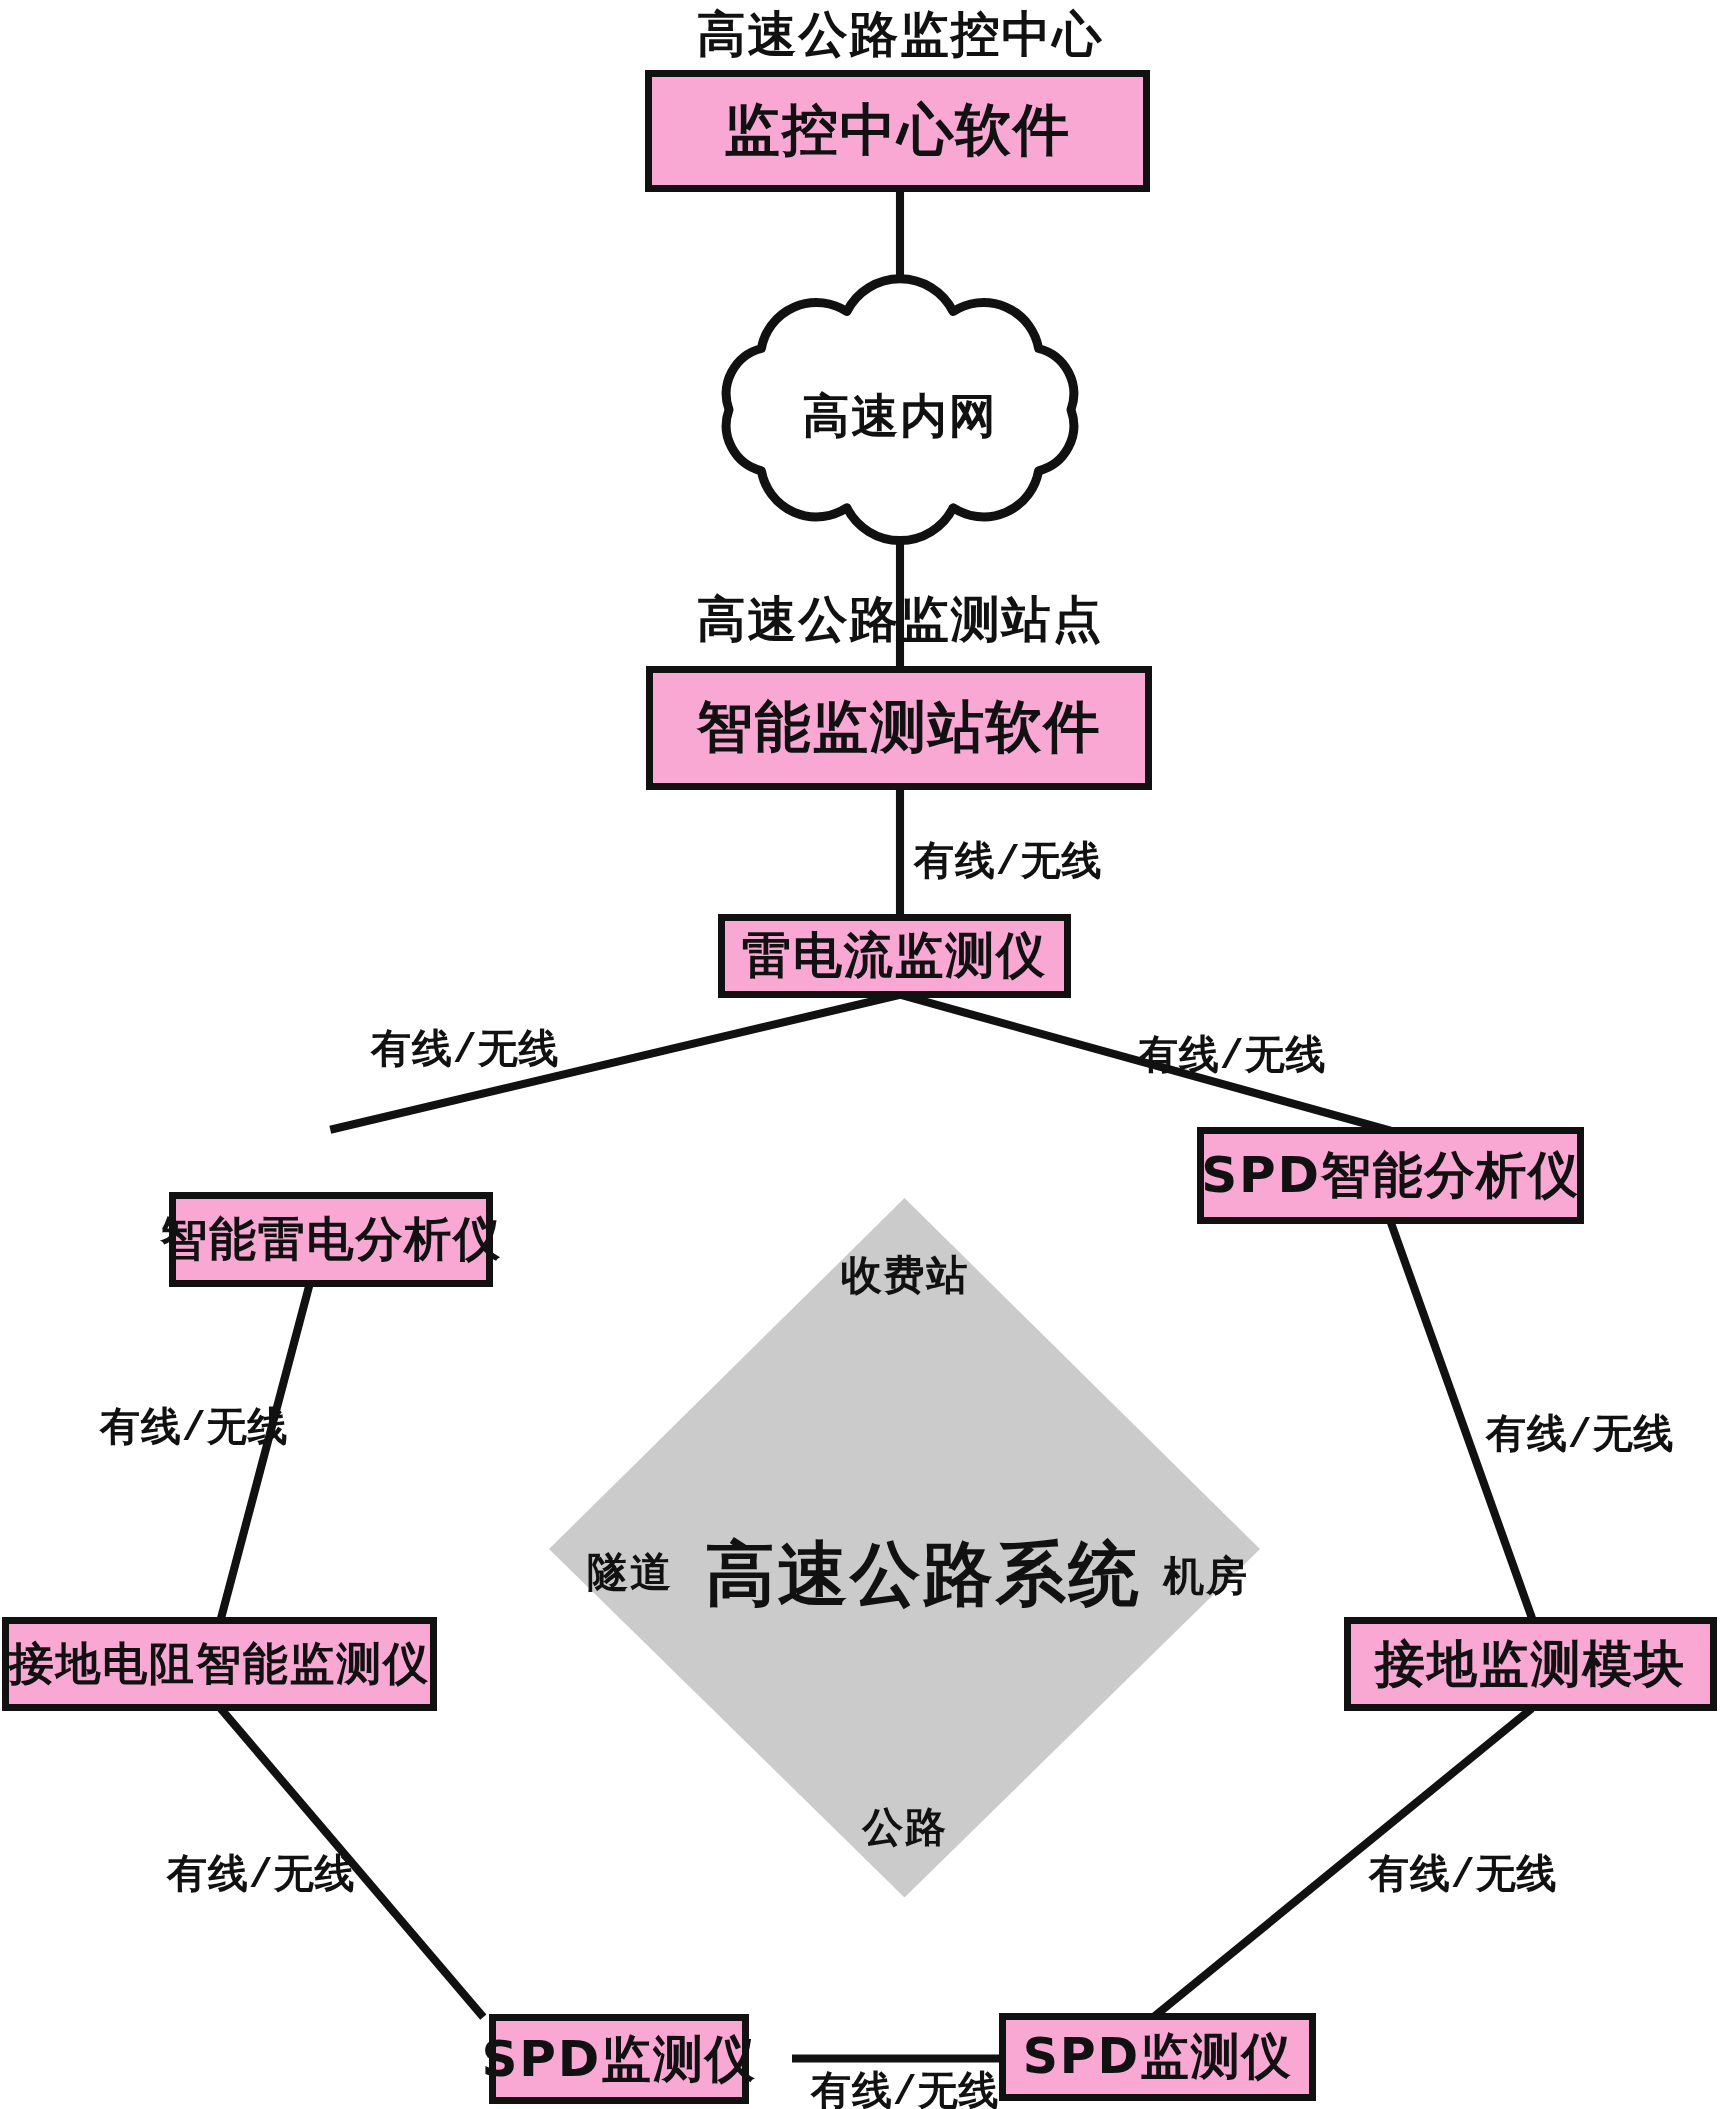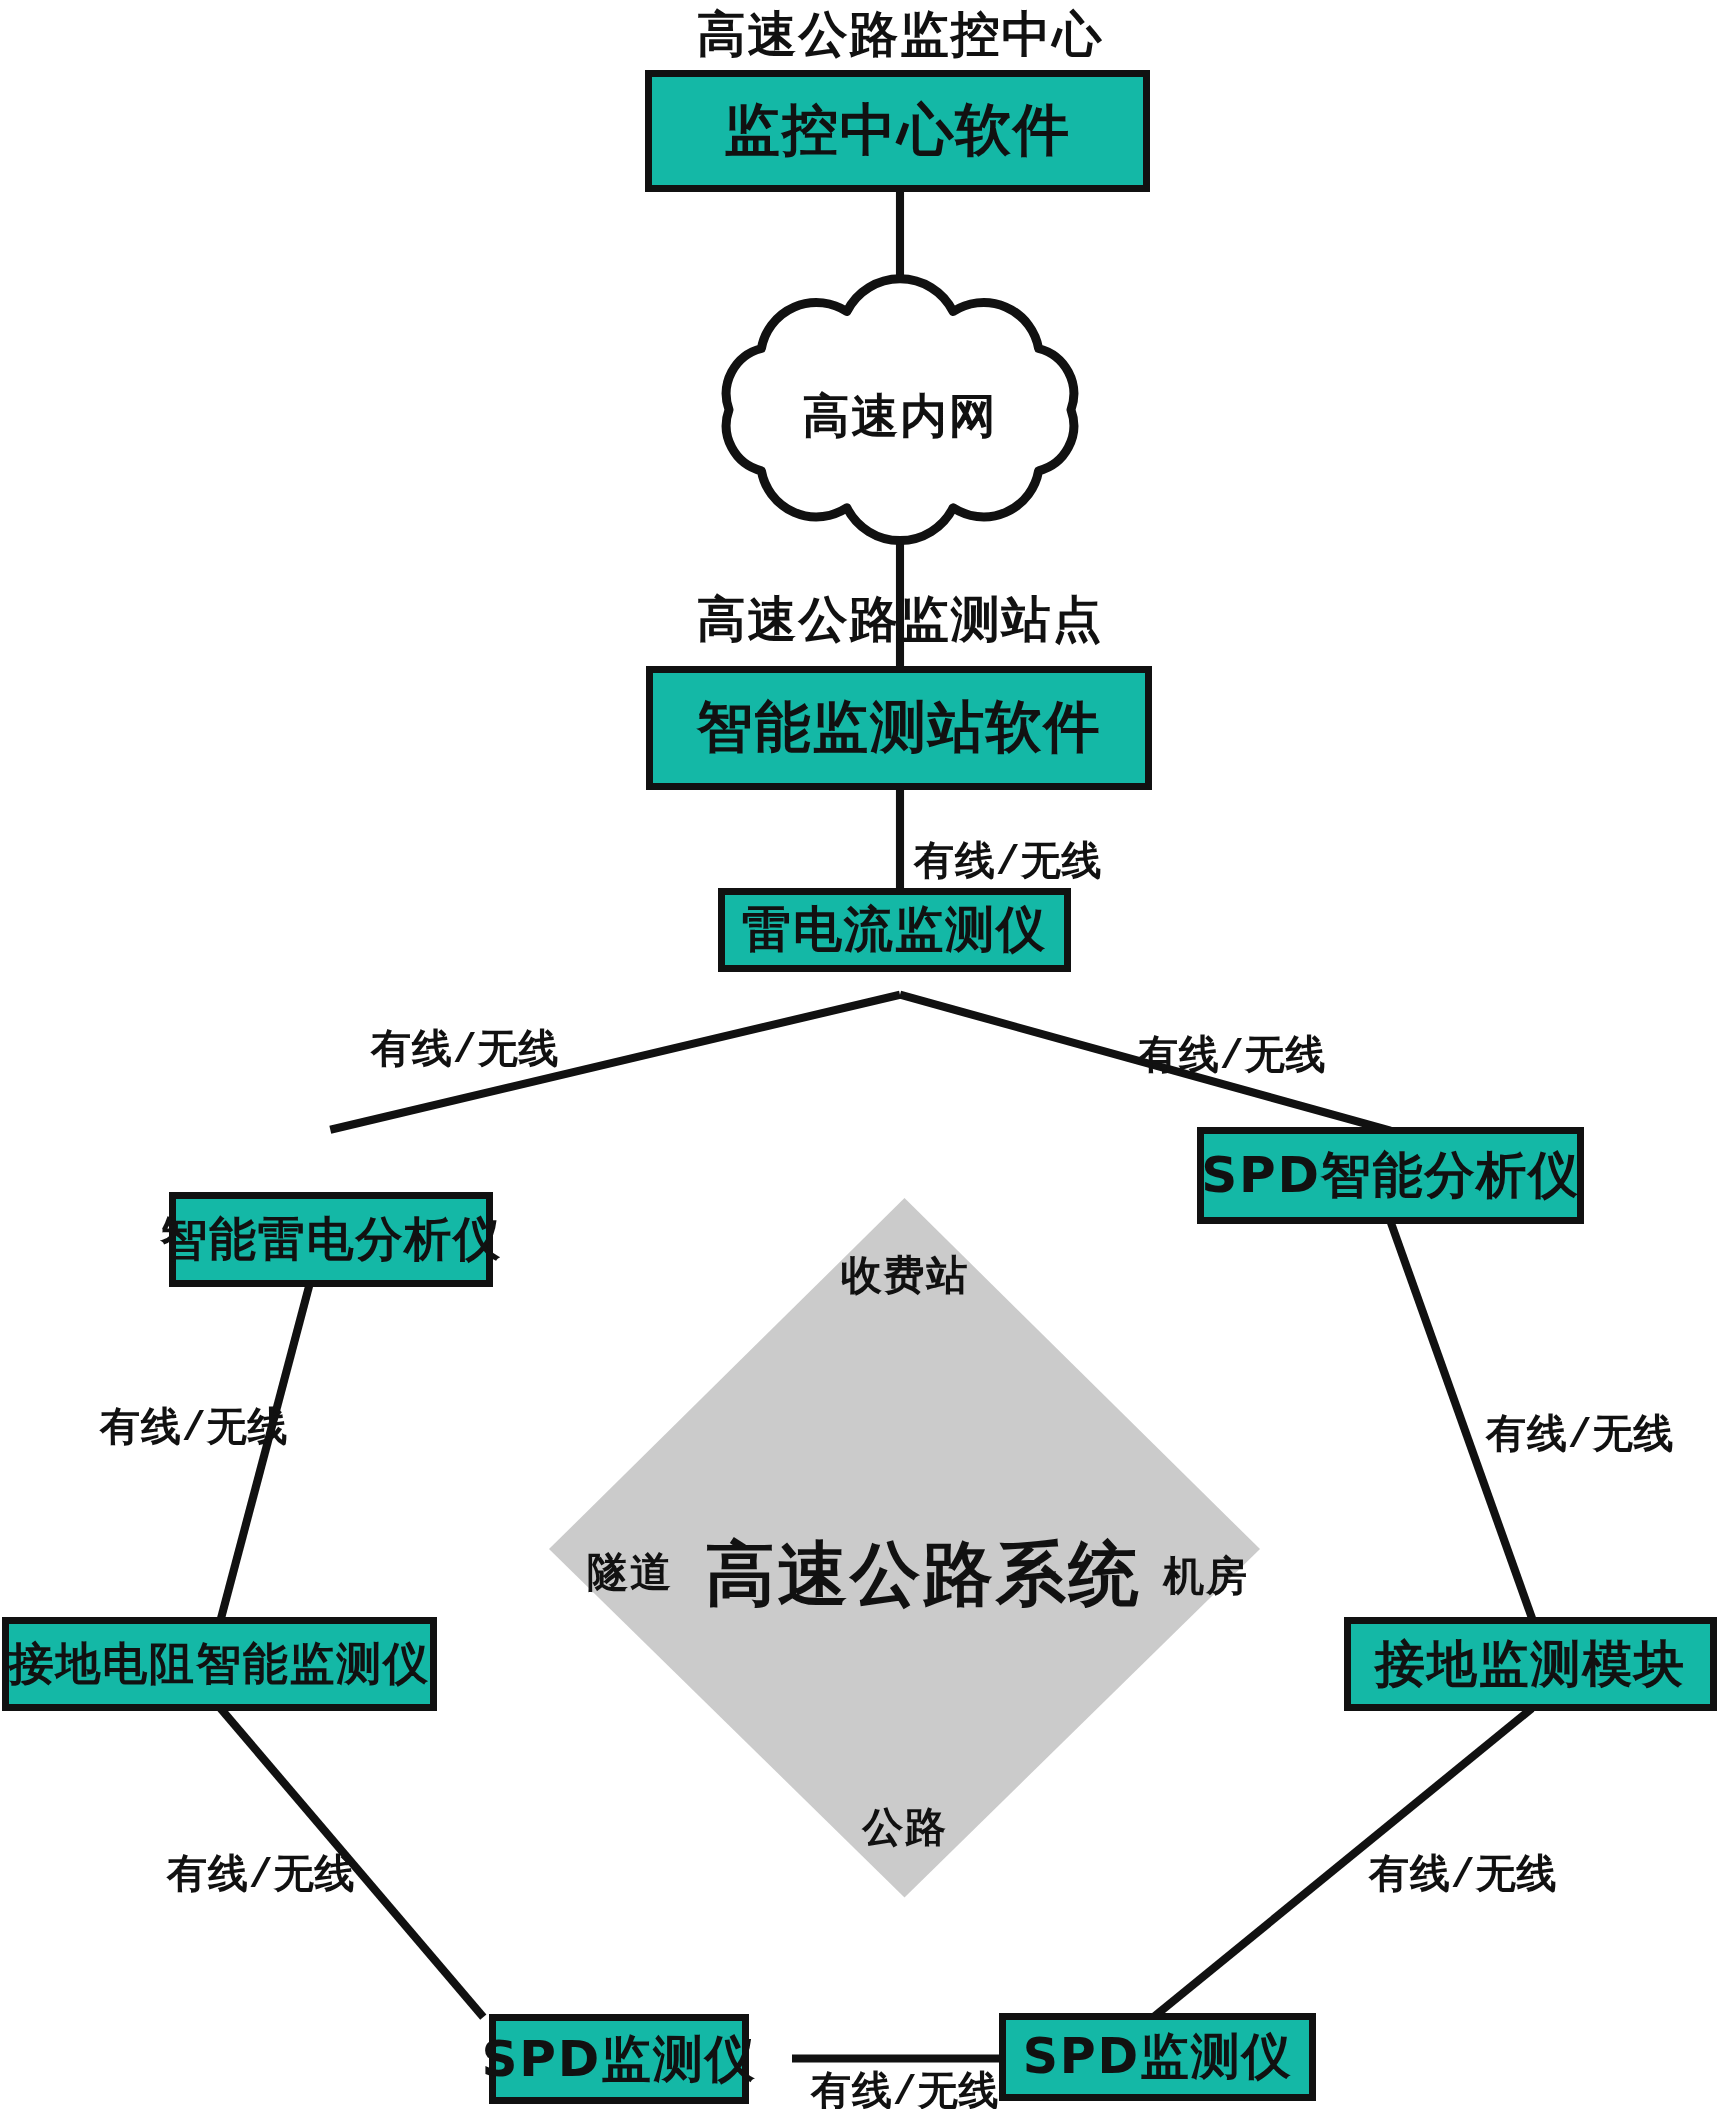--- a/index.html
+++ b/index.html
@@ -9,21 +9,21 @@
     background:#ffffff;
     font-family:"DejaVu Sans",sans-serif;
     color:#111;
     overflow:hidden;
   }
   svg.wires{position:absolute;left:0;top:0;z-index:0;}
   .node{
     position:absolute;
     z-index:2;
     box-sizing:border-box;
-    background:#14b8a6;
+    background:#f9a8d4;
     border:7.2px solid #111;
     display:flex;align-items:center;justify-content:center;
     font-weight:900;
     white-space:nowrap;
     letter-spacing:1.8px;
   }
   .free-title{
     position:absolute;z-index:2;
     font-weight:900;text-align:center;white-space:nowrap;
     letter-spacing:1.8px;
@@ -70,21 +70,21 @@
   <div class="node" style="left:645px;top:70px;width:505px;height:122px;font-size:56px;">监控中心软件</div>
 
   <div class="free-title" style="left:738px;top:385px;width:324px;font-size:47px;z-index:3;">高速内网</div>
 
   <div class="free-title" style="left:630px;top:587px;width:540px;font-size:49px;">高速公路监测站点</div>
 
   <div class="node" style="left:646px;top:666px;width:506px;height:124px;font-size:56px;">智能监测站软件</div>
 
   <div class="link-label" style="left:914px;top:833px;">有线/无线</div>
 
-  <div class="node" style="left:718px;top:888px;width:353px;height:84px;font-size:49px;">雷电流监测仪</div>
+  <div class="node" style="left:718px;top:914px;width:353px;height:84px;font-size:49px;">雷电流监测仪</div>
 
   <div class="link-label" style="left:371px;top:1021px;">有线/无线</div>
   <div class="link-label" style="left:1138px;top:1027px;">有线/无线</div>
 
   <div class="node" style="left:169px;top:1192px;width:324px;height:95px;font-size:47px;">智能雷电分析仪</div>
   <div class="node" style="left:1197px;top:1127px;width:387px;height:97px;font-size:50px;">SPD智能分析仪</div>
 
   <div class="link-label" style="left:100px;top:1399px;">有线/无线</div>
   <div class="link-label" style="left:1486px;top:1406px;">有线/无线</div>
 

